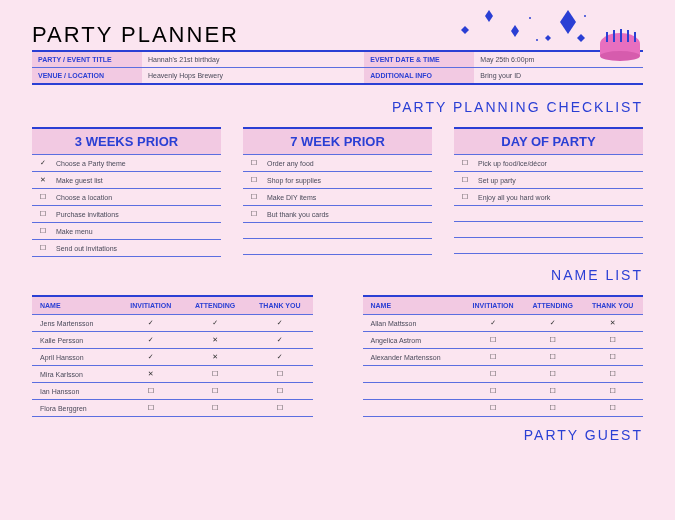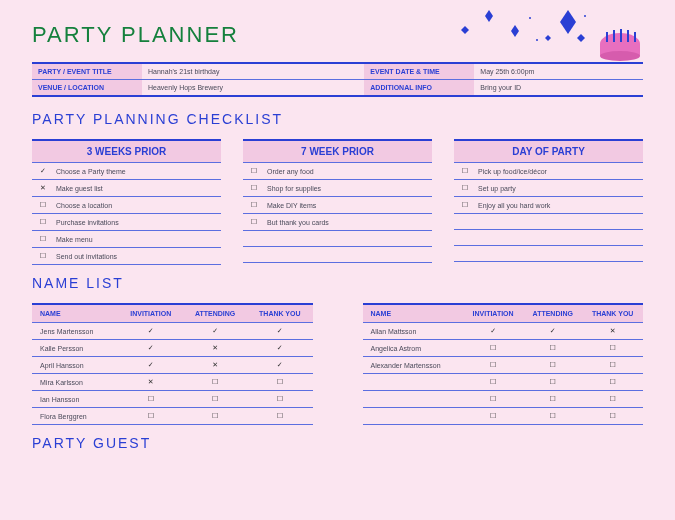--- a/index.html
+++ b/index.html
@@ -10,25 +10,25 @@
     font-family: Arial, Helvetica, sans-serif;
     font-size: 8px;
     color: #4a4a5a;
     overflow: hidden;
     position: relative;
   }
   .page {
     padding: 22px 32px 0 32px;
   }
   .title {
-    color: #15803d;
+    color: #000000;
     font-size: 22px;
     letter-spacing: 2px;
     font-weight: 400;
-    margin-bottom: 14px;
+    margin-bottom: 2px;
   }
   .decor {
     position: absolute;
     top: 8px;
     right: 30px;
   }
   .info-table {
     width: 100%;
     border-collapse: collapse;
     border-top: 2px solid #2a3fd4;
@@ -45,41 +45,41 @@
     width: 110px;
   }
   .info-val { background: transparent; }
   .info-label2 {
     background: #f2c9e2;
     color: #2a3fd4;
     font-weight: bold;
     width: 110px;
   }
   .section-heading {
-    text-align: left;
+    text-align: right;
     color: #2a3fd4;
     font-size: 14px;
     letter-spacing: 2px;
     font-weight: 400;
     margin: 10px 0 12px 0;
   }
   .checklist-wrap {
     display: flex;
     gap: 22px;
     margin-bottom: 10px;
   }
   .checklist-col {
     flex: 1;
   }
   .col-header {
     background: #f2c9e2;
     color: #2a3fd4;
     font-weight: bold;
     text-align: center;
-    font-size: 10px;
+    font-size: 13px;
     padding: 5px 0;
     border-top: 2px solid #2a3fd4;
     border-bottom: 1px solid #5b6ee0;
   }
   .check-row {
     display: flex;
     align-items: center;
     border-bottom: 1px solid #5b6ee0;
     padding: 4px 0 4px 6px;
     font-size: 7px;

